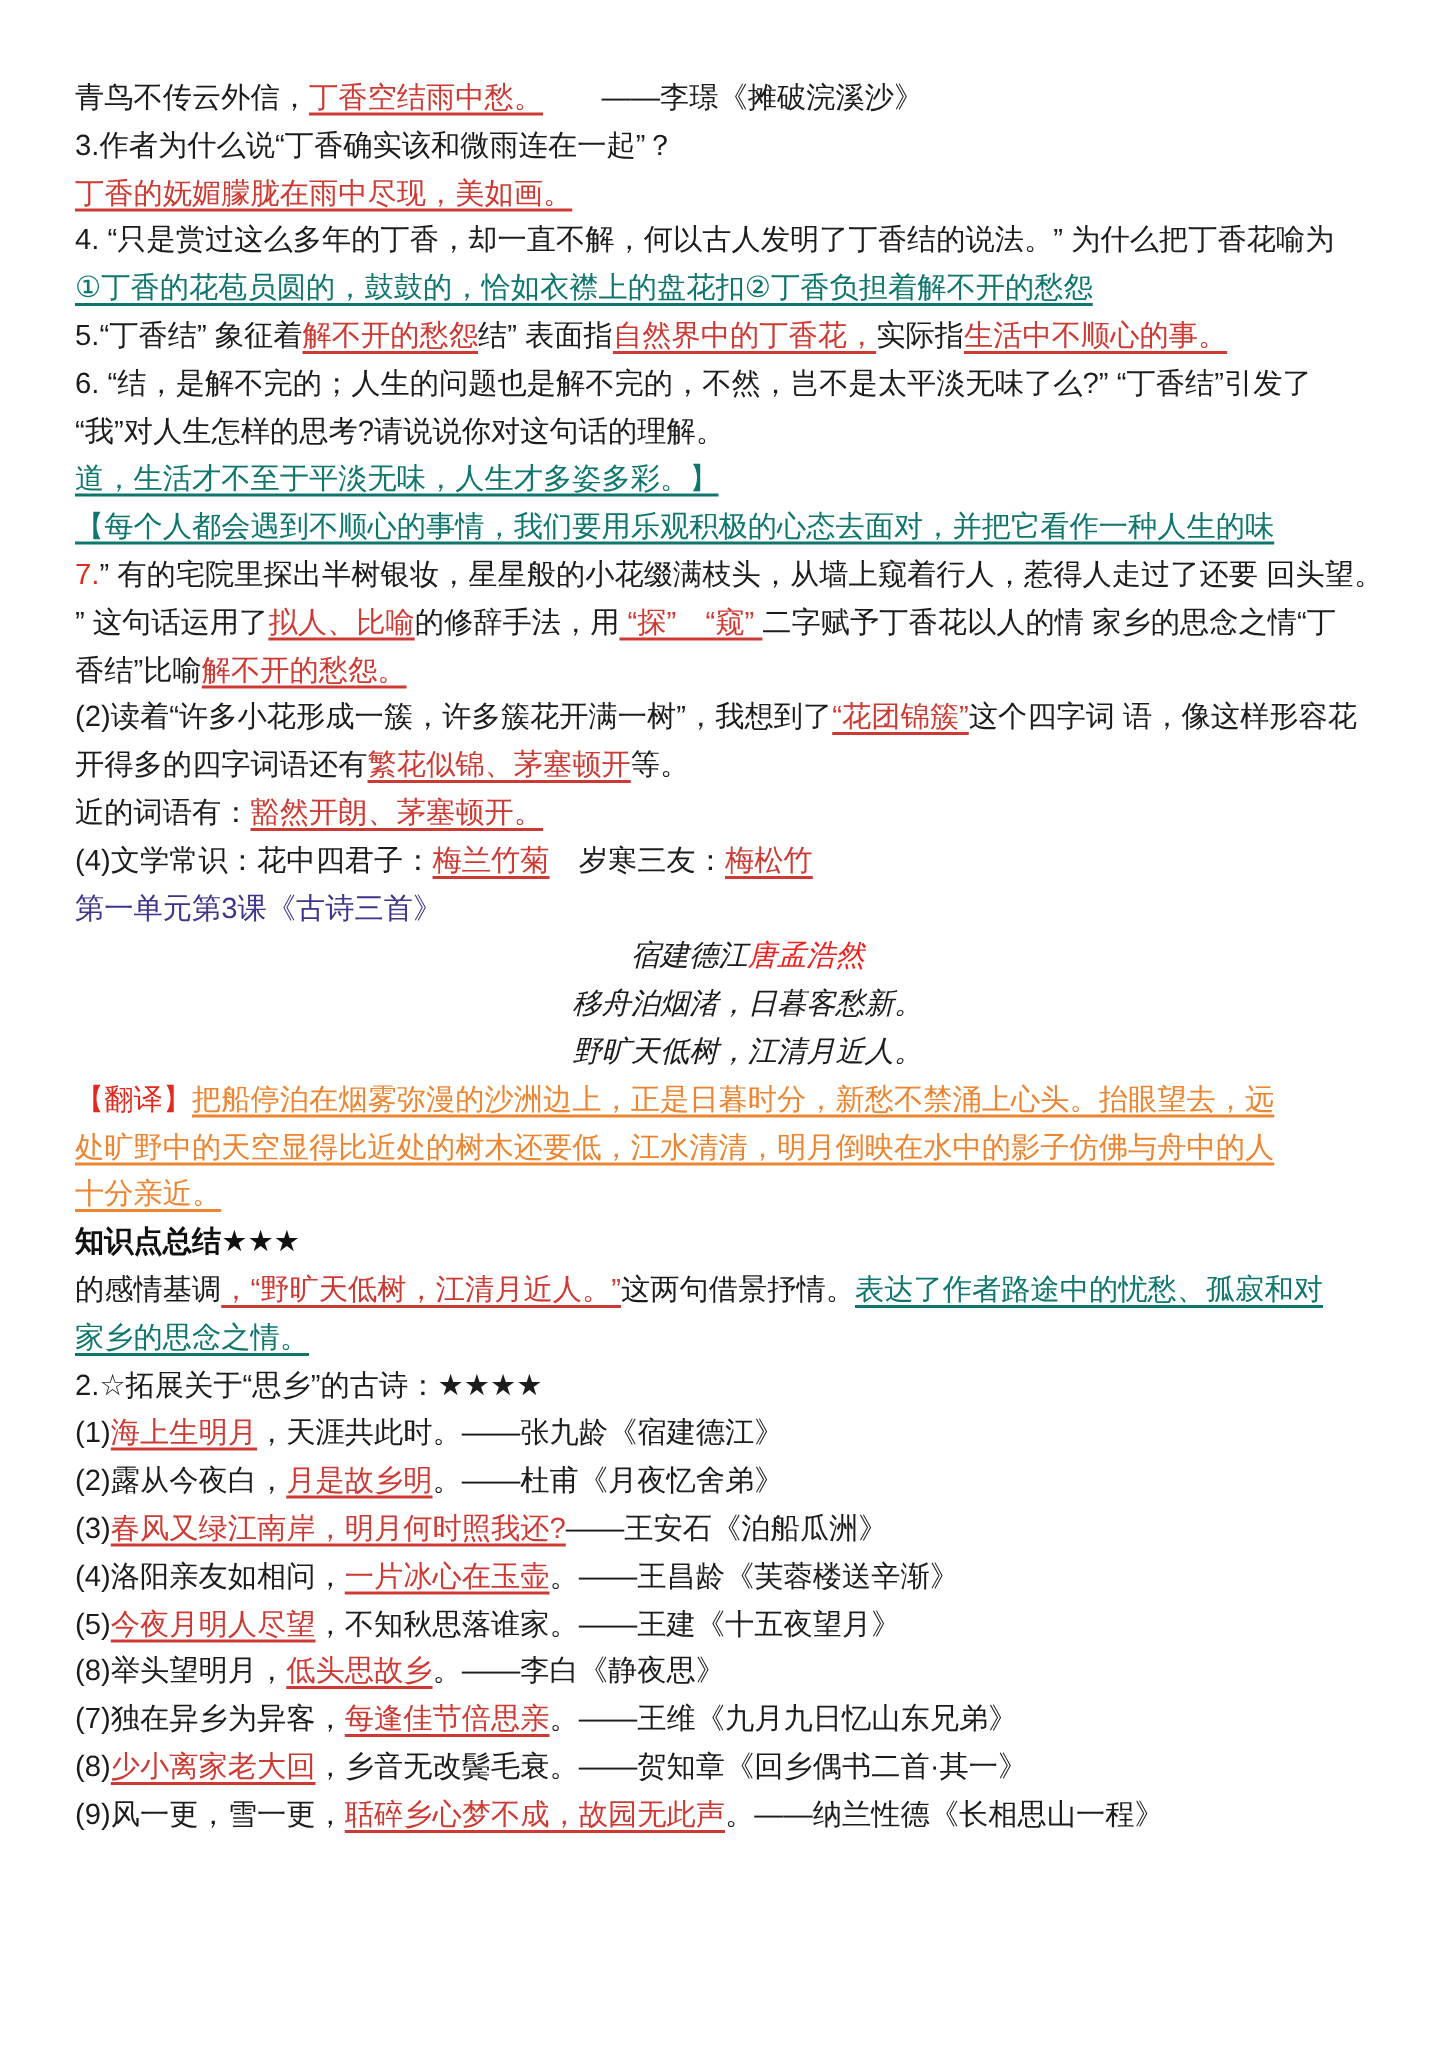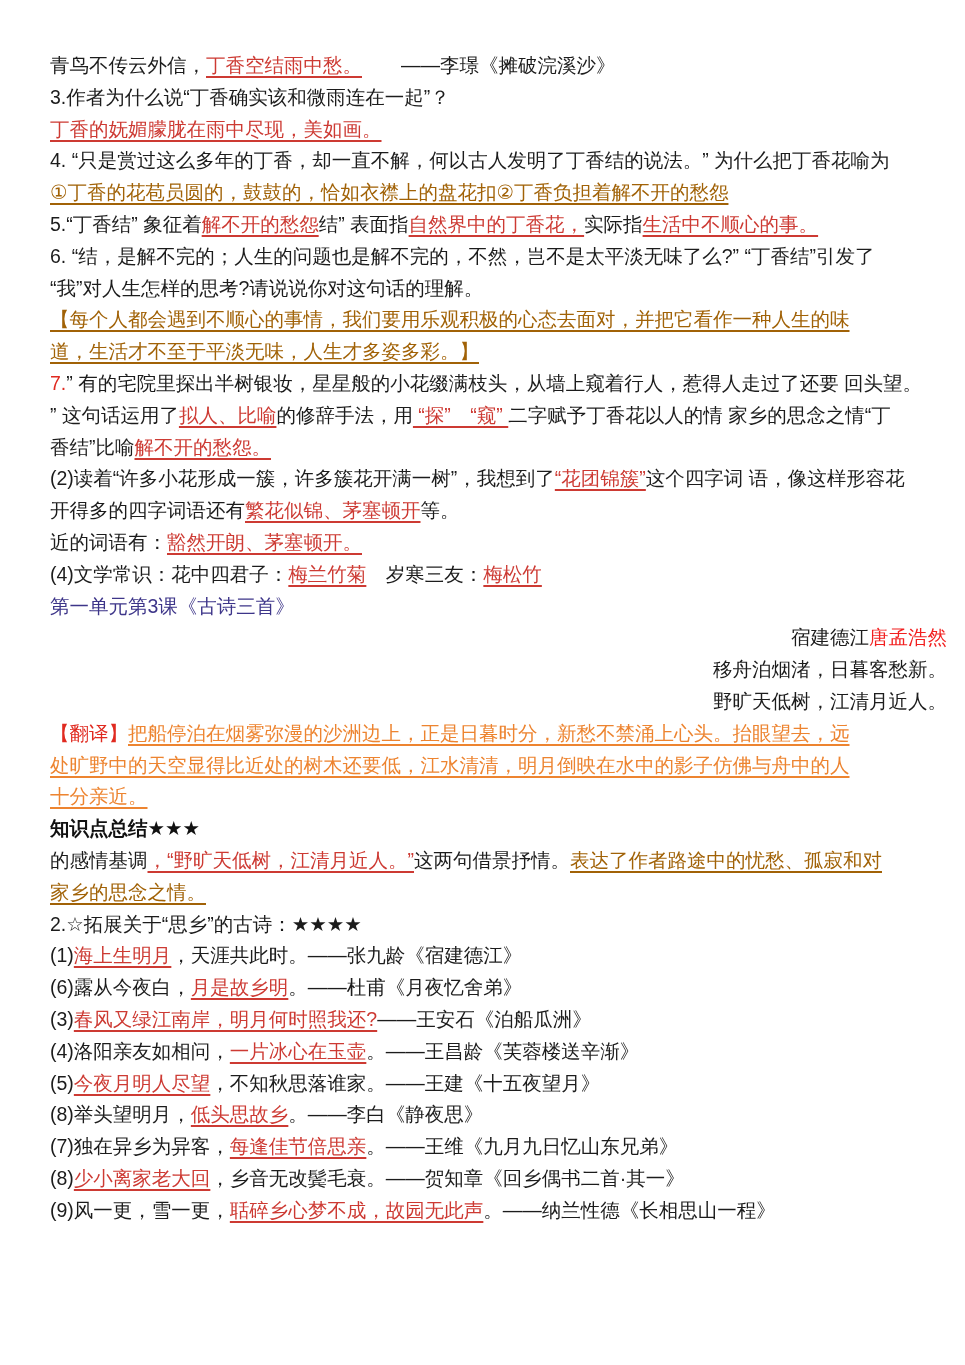--- a/index.html
+++ b/index.html
@@ -16,66 +16,66 @@
     background:#ffffff;
     border-radius:29px;
   }
   .ln{
     font-size:19.5px;
     line-height:31.8px;
     white-space:nowrap;
     overflow:hidden;
     color:#1c1c1c;
   }
-  .ln.center{text-align:right;}
+  .ln.center{text-align:center;font-style:italic;}
   
   .s-k {color:#1c1c1c;}
   .s-b {color:#111111;font-weight:bold;}
   .s-r {color:#e02a20;}
   .s-r2{color:#f21f1f;}
   .s-ru{color:#cd3a33;text-decoration:underline;text-underline-offset:4px;text-decoration-thickness:1.5px;}
-  .s-gu{color:#a16207;text-decoration:underline;text-underline-offset:4px;text-decoration-thickness:1.5px;margin-top:36px;}
+  .s-gu{color:#0f766e;text-decoration:underline;text-underline-offset:4px;text-decoration-thickness:1.5px;margin-top:36px;}
   .s-ou{color:#ed8430;text-decoration:underline;text-underline-offset:4px;text-decoration-thickness:1.5px;}
   .s-p {color:#3d3589;}
 </style>
 </head>
 <body>
 
 <div class="doc">
   <div>
       <div class="ln"><span class="s-k">青鸟不传云外信，</span><span class="s-ru">丁香空结雨中愁。</span><span class="s-k">　　——李璟《摊破浣溪沙》</span></div>
       <div class="ln"><span class="s-k">3.作者为什么说“丁香确实该和微雨连在一起”？</span></div>
       <div class="ln"><span class="s-ru">丁香的妩媚朦胧在雨中尽现，美如画。 </span></div>
       <div class="ln"><span class="s-k">4. “只是赏过这么多年的丁香，却一直不解，何以古人发明了丁香结的说法。” 为什么把丁香花喻为</span></div>
       <div class="ln"><span class="s-gu">①丁香的花苞员圆的，鼓鼓的，恰如衣襟上的盘花扣②丁香负担着解不开的愁怨</span></div>
       <div class="ln"><span class="s-k">5.“丁香结” 象征着</span><span class="s-ru">解不开的愁怨</span><span class="s-k">结” 表面指</span><span class="s-ru">自然界中的丁香花，</span><span class="s-k">实际指</span><span class="s-ru">生活中不顺心的事。 </span></div>
       <div class="ln"><span class="s-k">6. “结，是解不完的；人生的问题也是解不完的，不然，岂不是太平淡无味了么?” “丁香结”引发了</span></div>
       <div class="ln"><span class="s-k">“我”对人生怎样的思考?请说说你对这句话的理解。</span></div>
+      <div class="ln"><span class="s-gu">道，生活才不至于平淡无味，人生才多姿多彩。】</span></div>
       <div class="ln"><span class="s-gu">【每个人都会遇到不顺心的事情，我们要用乐观积极的心态去面对，并把它看作一种人生的味</span></div>
-      <div class="ln"><span class="s-gu">道，生活才不至于平淡无味，人生才多姿多彩。】</span></div>
       <div class="ln"><span class="s-r">7.</span><span class="s-k">” 有的宅院里探出半树银妆，星星般的小花缀满枝头，从墙上窥着行人，惹得人走过了还要 回头望。</span></div>
       <div class="ln"><span class="s-k">” 这句话运用了</span><span class="s-ru">拟人、比喻</span><span class="s-k">的修辞手法，用</span><span class="s-ru"> “探”　“窥” </span><span class="s-k">二字赋予丁香花以人的情 家乡的思念之情“丁</span></div>
       <div class="ln"><span class="s-k">香结”比喻</span><span class="s-ru">解不开的愁怨。</span></div>
       <div class="ln"><span class="s-k">(2)读着“许多小花形成一簇，许多簇花开满一树”，我想到了</span><span class="s-ru">“花团锦簇”</span><span class="s-k">这个四字词 语，像这样形容花</span></div>
       <div class="ln"><span class="s-k">开得多的四字词语还有</span><span class="s-ru">繁花似锦、茅塞顿开</span><span class="s-k">等。</span></div>
       <div class="ln"><span class="s-k">近的词语有：</span><span class="s-ru">豁然开朗、茅塞顿开。  </span></div>
       <div class="ln"><span class="s-k">(4)文学常识：花中四君子：</span><span class="s-ru">梅兰竹菊</span><span class="s-k">　岁寒三友：</span><span class="s-ru">梅松竹</span></div>
       <div class="ln"><span class="s-p">第一单元第3课《古诗三首》</span></div>
       <div class="ln center"><span class="s-k">宿建德江</span><span class="s-r2">唐孟浩然</span></div>
       <div class="ln center"><span class="s-k">移舟泊烟渚，日暮客愁新。</span></div>
       <div class="ln center"><span class="s-k">野旷天低树，江清月近人。</span></div>
       <div class="ln"><span class="s-r">【翻译】</span><span class="s-ou">把船停泊在烟雾弥漫的沙洲边上，正是日暮时分，新愁不禁涌上心头。抬眼望去，远</span></div>
       <div class="ln"><span class="s-ou">处旷野中的天空显得比近处的树木还要低，江水清清，明月倒映在水中的影子仿佛与舟中的人</span></div>
       <div class="ln"><span class="s-ou">十分亲近。  </span></div>
       <div class="ln"><span class="s-b">知识点总结★★★</span></div>
       <div class="ln"><span class="s-k">的感情基调</span><span class="s-ru">，“野旷天低树，江清月近人。”</span><span class="s-k">这两句借景抒情。</span><span class="s-gu">表达了作者路途中的忧愁、孤寂和对</span></div>
       <div class="ln"><span class="s-gu">家乡的思念之情。  </span></div>
       <div class="ln"><span class="s-k">2.☆拓展关于“思乡”的古诗：★★★★</span></div>
       <div class="ln"><span class="s-k">(1)</span><span class="s-ru">海上生明月</span><span class="s-k">，天涯共此时。——张九龄《宿建德江》</span></div>
-      <div class="ln"><span class="s-k">(6)露从今夜白，</span><span class="s-ru">月是故乡明</span><span class="s-k">。——杜甫《月夜忆舍弟》</span></div>
+      <div class="ln"><span class="s-k">(2)露从今夜白，</span><span class="s-ru">月是故乡明</span><span class="s-k">。——杜甫《月夜忆舍弟》</span></div>
       <div class="ln"><span class="s-k">(3)</span><span class="s-ru">春风又绿江南岸，明月何时照我还?</span><span class="s-k">——王安石《泊船瓜洲》</span></div>
       <div class="ln"><span class="s-k">(4)洛阳亲友如相问，</span><span class="s-ru">一片冰心在玉壶</span><span class="s-k">。——王昌龄《芙蓉楼送辛渐》</span></div>
       <div class="ln"><span class="s-k">(5)</span><span class="s-ru">今夜月明人尽望</span><span class="s-k">，不知秋思落谁家。——王建《十五夜望月》</span></div>
       <div class="ln"><span class="s-k">(8)举头望明月，</span><span class="s-ru">低头思故乡</span><span class="s-k">。——李白《静夜思》</span></div>
       <div class="ln"><span class="s-k">(7)独在异乡为异客，</span><span class="s-ru">每逢佳节倍思亲</span><span class="s-k">。——王维《九月九日忆山东兄弟》</span></div>
       <div class="ln"><span class="s-k">(8)</span><span class="s-ru">少小离家老大回</span><span class="s-k">，乡音无改鬓毛衰。——贺知章《回乡偶书二首·其一》</span></div>
       <div class="ln"><span class="s-k">(9)风一更，雪一更，</span><span class="s-ru">聒碎乡心梦不成，故园无此声</span><span class="s-k">。——纳兰性德《长相思山一程》</span></div>
     </div>
 </div>
 

